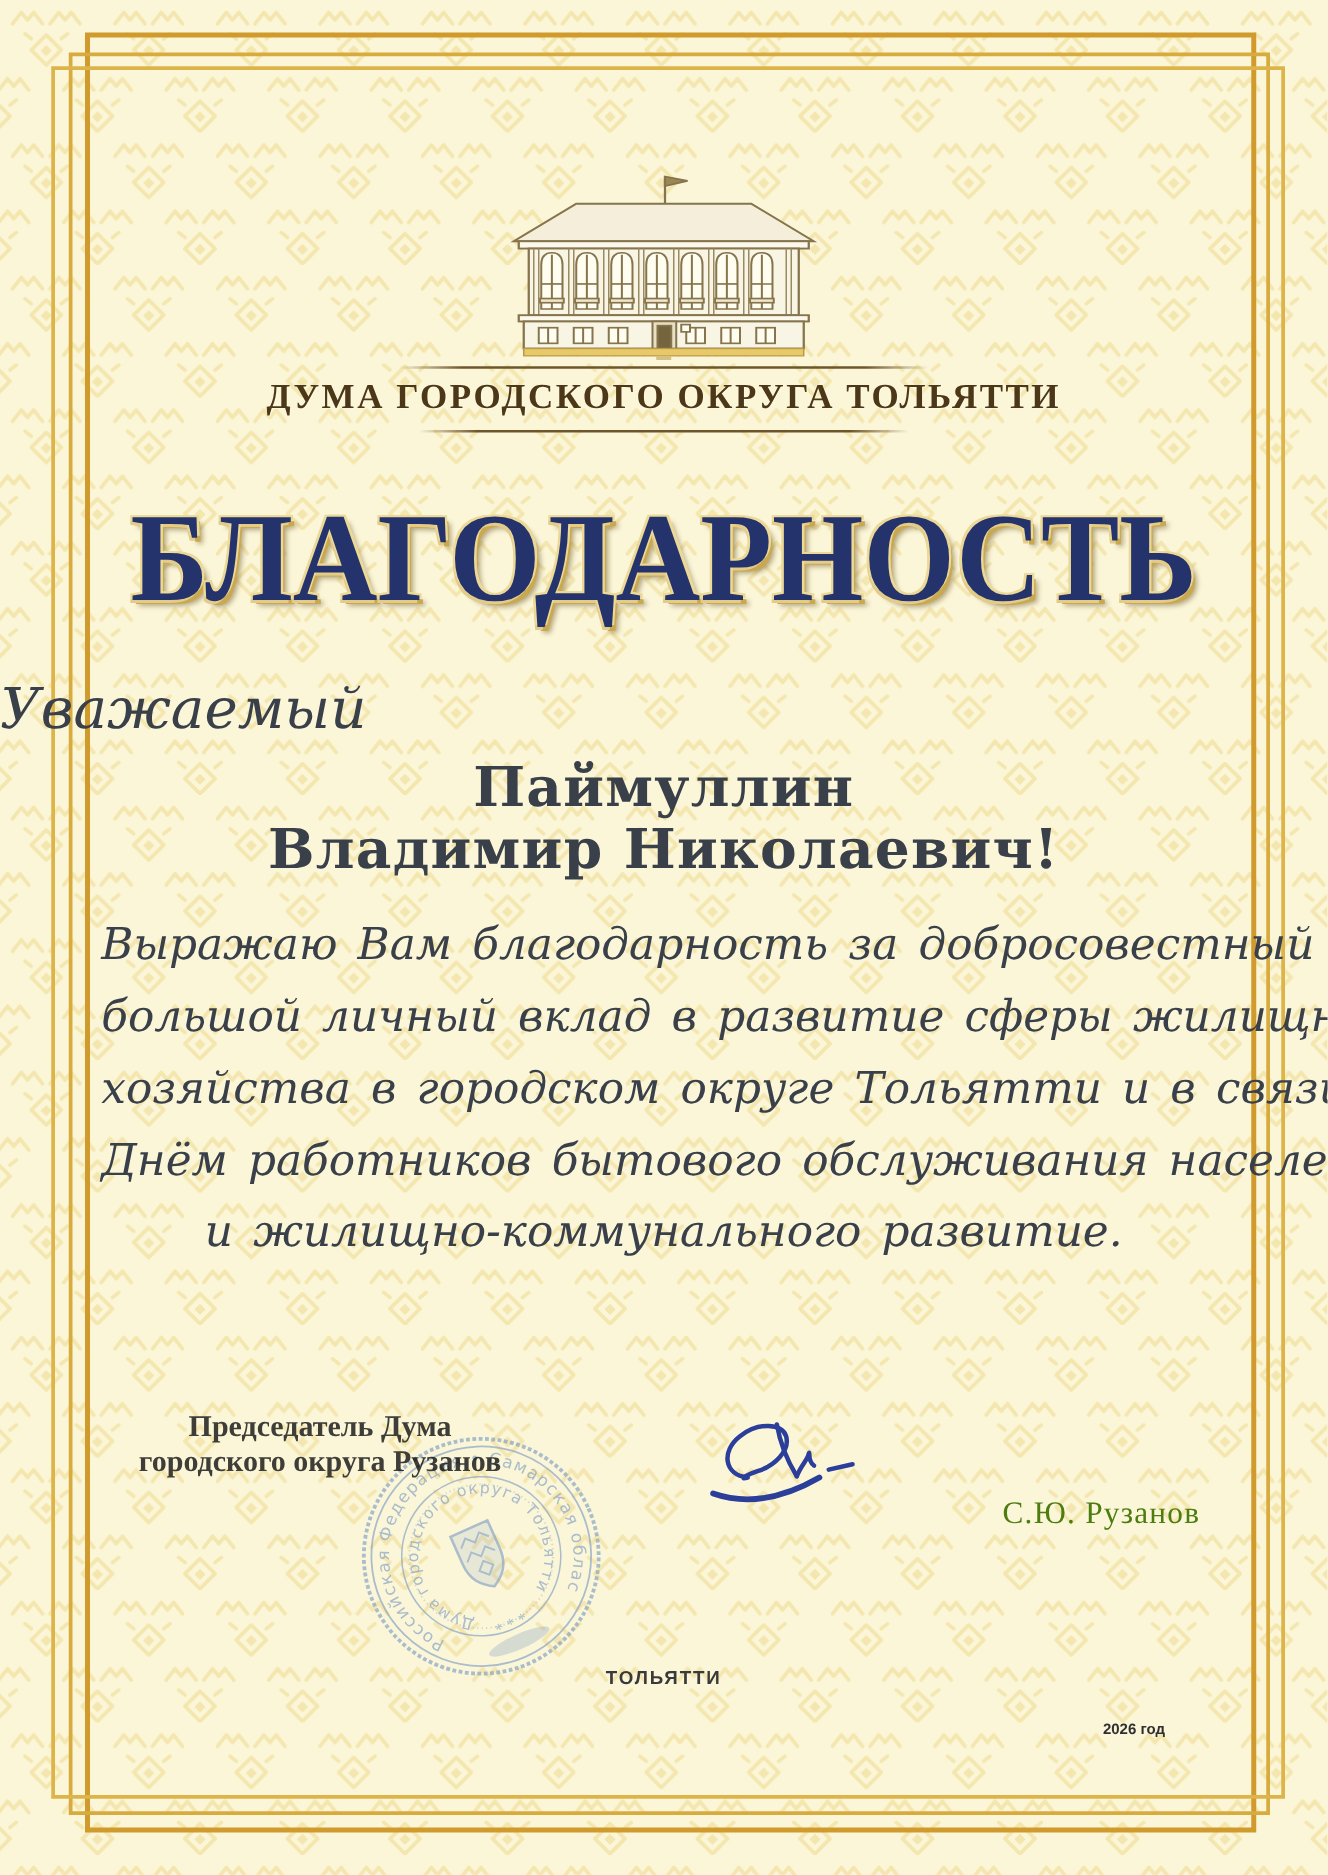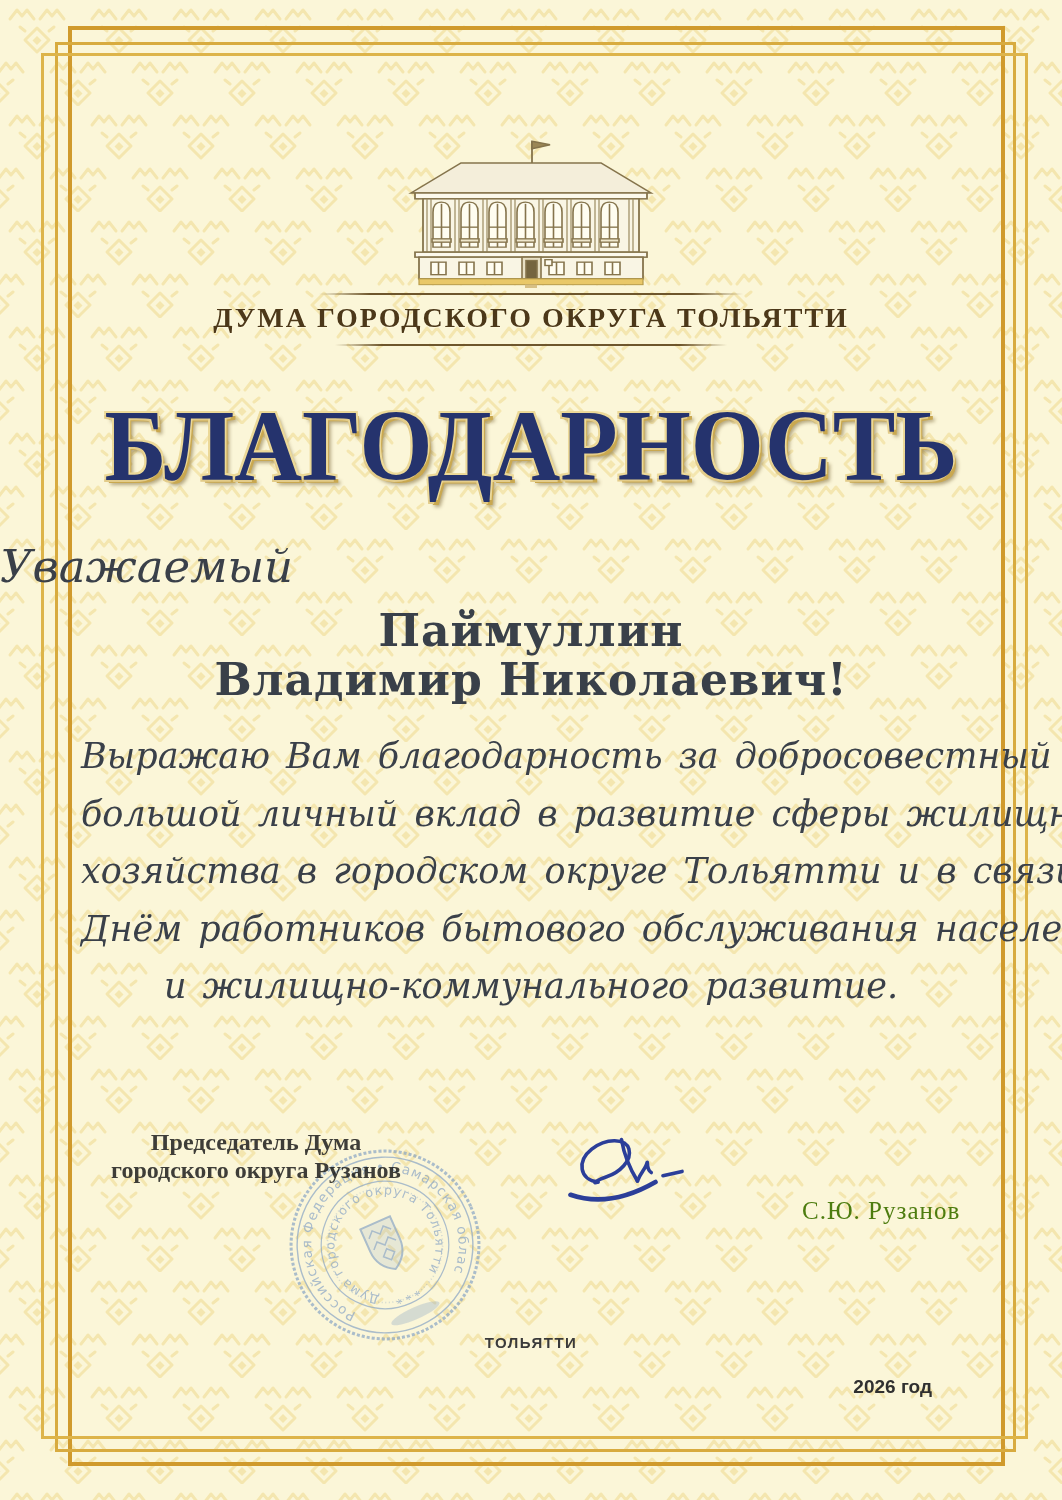--- a/index.html
+++ b/index.html
@@ -37,21 +37,21 @@
   .body-line{height:57.5px;font-size:35px;word-spacing:5px;white-space:nowrap;}
   .sig-position{position:absolute;left:88px;top:1112px;width:336px;text-align:center;
         font-size:24px;font-weight:bold;line-height:1.17;color:#3e3d38;}
   .sig-svg{position:absolute;left:562px;top:1104px;}
   .sig-name{position:absolute;left:802px;top:1138px;font-size:25px;color:#4d7c0f;letter-spacing:1px;margin-top:43px;}
   .stamp{position:absolute;left:284px;top:1128px;mix-blend-mode:multiply;opacity:.88;}
   .footer-city{position:absolute;top:1318px;left:0;width:100%;text-align:center;
         font-family:"Liberation Sans", sans-serif;font-size:15px;font-weight:bold;
         letter-spacing:1.5px;color:#3a3a3a;}
   .footer-year{position:absolute;top:1360px;right:130px;
-        font-family:"Liberation Sans", sans-serif;font-size:19px;font-weight:bold;color:#303030;}
+        font-family:"Liberation Sans", sans-serif;font-size:12px;font-weight:bold;color:#303030;}
 </style>
 </head>
 <body>
 
 <svg class="bg-svg" width="1062" height="1500">
   <defs>
     <g id="motif" stroke="#eed98d" fill="none" stroke-width="3" stroke-linejoin="round" stroke-linecap="round">
       <path d="M6,13 l7,-9 5,6 5,-6 7,9"></path>
       <path d="M36,13 l7,-9 5,6 5,-6 7,9"></path>
       <path d="M21,25 l-5,-4 M45,25 l5,-4"></path>

